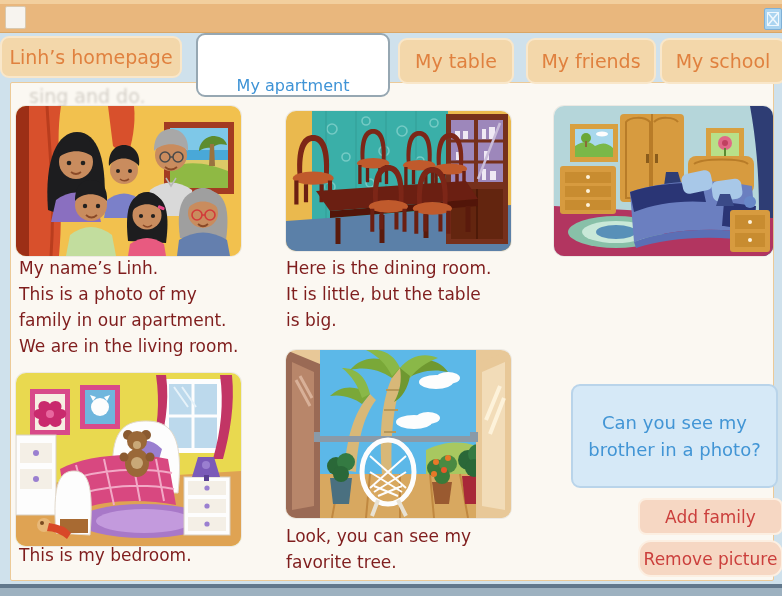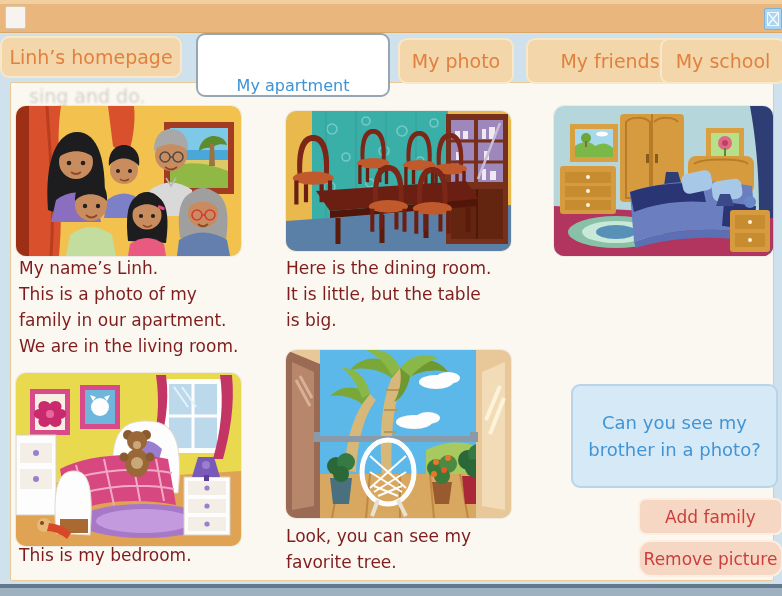--- a/index.html
+++ b/index.html
@@ -18,21 +18,21 @@
 
   
   .tab{position:absolute;display:flex;align-items:center;justify-content:center;
        background:#f3d7aa;border:2px solid #f9e7ca;border-radius:9px;
        color:#e0813f;font-size:19px;cursor:pointer;z-index:3;}
   .tab.t1{left:0;top:36px;width:178px;height:38px;}
   .tab.active{left:196px;top:33px;width:194px;height:64px;background:#ffffff;
               border:2px solid #96a7b2;color:#3e93d6;font-size:16px;z-index:6;
               align-items:flex-end;box-sizing:border-box;}
   .tab.t3{left:398px;top:38px;width:112px;height:42px;}
-  .tab.t4{left:526px;top:38px;width:126px;height:42px;padding-left:19px;}
+  .tab.t4{left:526px;top:38px;width:126px;height:42px;}
   .tab.t5{left:660px;top:38px;width:122px;height:42px;}
 
   
   .page{position:absolute;left:10px;top:82px;width:762px;height:497px;
         background:#fbf8f2;border:1px solid #ecca98;border-radius:2px;z-index:2;}
   .bleed{position:absolute;left:18px;top:2px;font-size:19px;color:#b4aea5;
          opacity:.55;filter:blur(1.2px);}
   .pic{position:absolute;border-radius:10px;overflow:hidden;box-shadow:0 0 0 1px rgba(0,0,0,.06);}
   .pic svg{display:block;}
   .caption{position:absolute;color:#7f1d1d;font-size:17px;line-height:26px;
@@ -62,21 +62,21 @@
     <div class="close-btn">
       <svg width="12" height="14" viewBox="0 0 12 14">
         <path d="M1 1 L11 13 M11 1 L1 13" stroke="#eef7fd" stroke-width="1.6"></path>
         <rect x="0.5" y="0.5" width="11" height="13" fill="none" stroke="#eef7fd" stroke-width="1"></rect>
       </svg>
     </div>
   </div>
 
   <div class="tab t1">Linh’s homepage</div>
   <div class="tab active">My apartment</div>
-  <div class="tab t3">My photo</div>
+  <div class="tab t3">My table</div>
   <div class="tab t4">My friends</div>
   <div class="tab t5">My school</div>
 
   <div class="page">
 
     <div class="bleed">sing and do.</div>
 
     <div class="pic" style="left:5px;top:23px;width:225px;height:150px;">
       <svg viewBox="0 0 225 150" width="225" height="150">
         <rect width="225" height="150" fill="#f2c14e"></rect>

